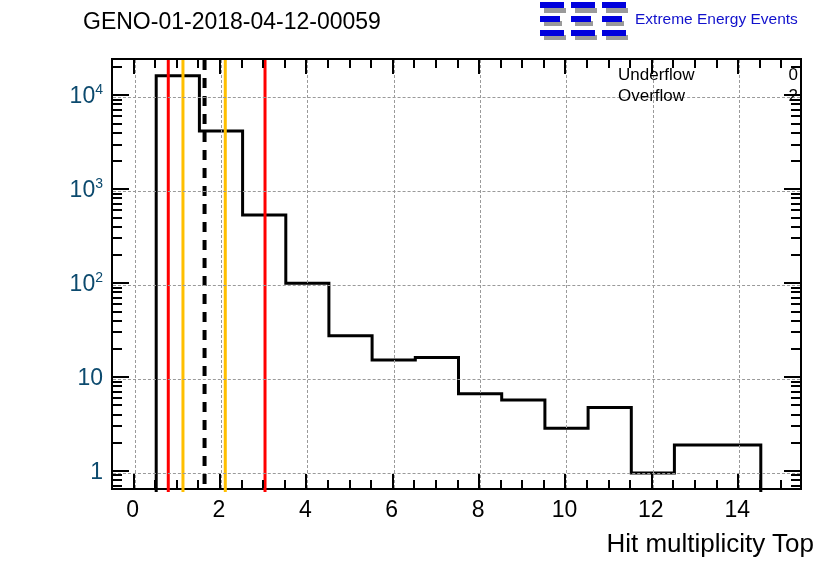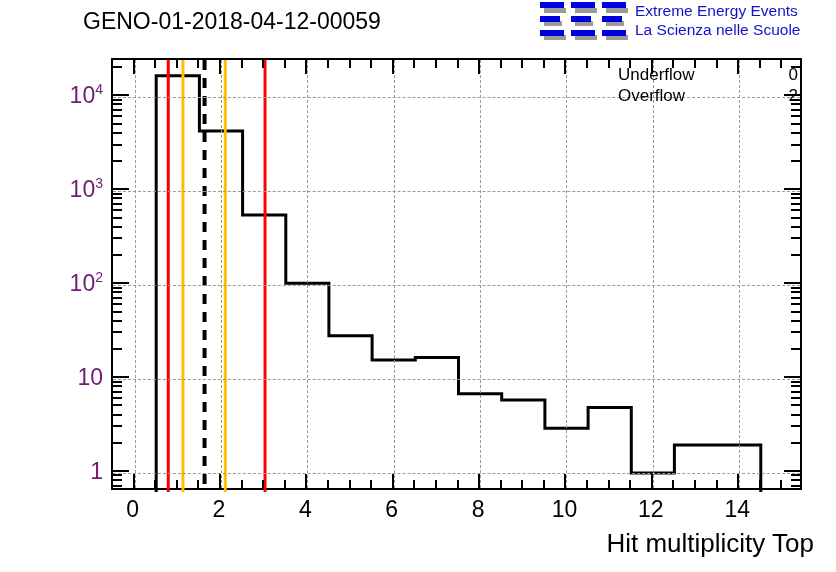--- a/index.html
+++ b/index.html
@@ -16,40 +16,40 @@
   .eee-letter .bar{position:absolute;left:0;width:24px;height:6px;background:#0000dd;}
   .eee-letter .bar.b1{top:0px;}
   .eee-letter .bar.b2{top:14px;width:20px;}
   .eee-letter .bar.b3{top:28px;}
   .eee-letter .sp{position:absolute;left:4px;top:4px;width:20px;height:34px;}
   .eee-letter .sp .sbar{position:absolute;left:0;width:22px;height:5px;background:#9a9a9a;}
   .eee-letter .sp .sbar.s1{top:2px;}
   .eee-letter .sp .sbar.s2{top:15px;width:18px;}
   .eee-letter .sp .sbar.s3{top:29px;}
   #eee-l1{left:0px;} #eee-l2{left:31px;} #eee-l3{left:62px;}
-  #eee-text{position:absolute;left:95px;top:0px;width:200px;}
+  #eee-text{position:absolute;left:95px;top:8px;width:200px;}
   #eee-text .line{color:#1111cc;font-size:15.5px;line-height:19px;white-space:nowrap;
                   font-family:"Liberation Sans","DejaVu Sans",sans-serif;}
 
   
   #plot-frame{position:absolute;left:111px;top:58px;width:691px;height:432px;
               border:2px solid #000;box-sizing:border-box;background:#fff;}
   .gridline{position:absolute;background:transparent;}
   .gridline.v{width:0;border-left:1px dashed #9a9a9a;top:0;bottom:0;}
   .gridline.h{height:0;border-top:1px dashed #9a9a9a;left:0;right:0;}
 
   
   #hist-svg{position:absolute;left:0;top:0;width:691px;height:432px;}
 
   
   .tick{position:absolute;background:#000;}
 
   .xlabel{position:absolute;font-size:23px;color:#000;text-align:center;
           transform:translateX(-50%);}
-  .ylabel{position:absolute;font-size:23px;color:#701a75;text-align:left;
+  .ylabel{position:absolute;font-size:23px;color:#0c4a6e;text-align:left;
           transform:translateY(-50%);white-space:nowrap;}
   .ylabel sup{font-size:14px;vertical-align:super;}
 
   #axis-title-x{position:absolute;right:22px;top:528px;font-size:26px;color:#000;
                 white-space:nowrap;}
 
   
   #stats-box{position:absolute;left:612px;top:64px;width:190px;
              background:transparent;font-size:17px;color:#000;}
   #stats-title{text-align:center;padding-bottom:1px;border-bottom:1.5px solid #000;
@@ -91,21 +91,20 @@
           <div class="sbar s2"></div>
           <div class="sbar s3"></div>
         </div>
       <div class="bar b1"></div>
         <div class="bar b2"></div>
         <div class="bar b3"></div>
     </div>
   </div>
   <div id="eee-text">
     <div class="line">Extreme Energy Events</div>
-    <div class="line">La Scienza nelle Scuole</div>
   </div>
 </div>
 
 <div id="plot-frame">
   <svg id="hist-svg" viewBox="0 0 691 432" preserveAspectRatio="none">
       <polyline points="43.2,432.0 43.2,15.7 86.4,15.7 86.4,70.9 129.6,70.9 129.6,155.0 172.8,155.0 172.8,223.3 215.9,223.3 215.9,275.8 259.1,275.8 259.1,300.0 302.3,300.0 302.3,297.6 345.5,297.6 345.5,333.8 388.7,333.8 388.7,340.0 431.9,340.0 431.9,368.3 475.1,368.3 475.1,347.5 518.3,347.5 518.3,413.1 561.4,413.1 561.4,384.9 647.8,384.9 647.8,432.0" fill="none" stroke="#000000" stroke-width="3" stroke-linejoin="miter"></polyline>
       <line x1="55.28" x2="55.28" y1="0" y2="432" stroke="#ff0000" stroke-width="3"></line>
       <line x1="69.96375" x2="69.96375" y1="0" y2="432" stroke="#ffbf00" stroke-width="3"></line>
       <line x1="91.5575" x2="91.5575" y1="0" y2="432" stroke="#000000" stroke-width="4" stroke-dasharray="10,8"></line>
       <line x1="112.28750000000001" x2="112.28750000000001" y1="0" y2="432" stroke="#ffbf00" stroke-width="3"></line>

